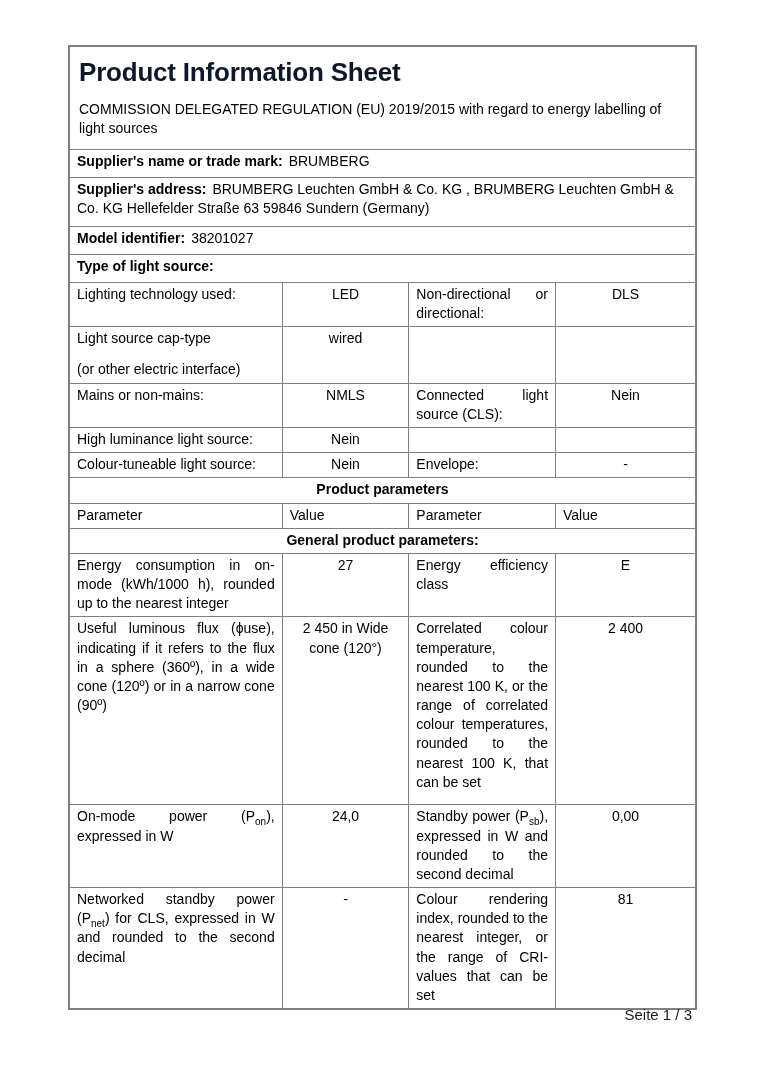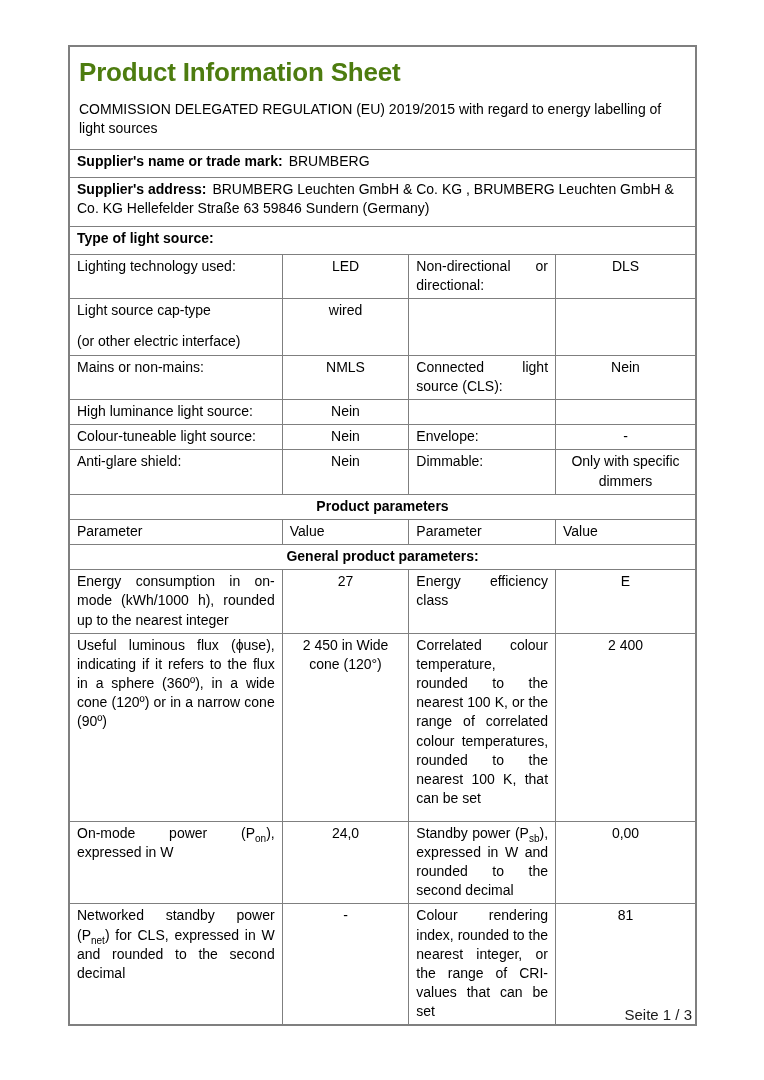--- a/index.html
+++ b/index.html
@@ -28,21 +28,21 @@
     padding: 2px 7px 3px 7px;
     overflow: hidden;
   }
   .justify { text-align: justify; }
   .center  { text-align: center; }
   .bold    { font-weight: 700; }
   h1.doc-title {
     margin: 2px 0 9px 0;
     font-size: 26px;
     font-weight: 700;
-    color: #4d7c0f;
+    color: #0f172a;
     letter-spacing: -0.2px;
   }
   p.regulation { margin: 0 0 7px 0; }
   .label { font-weight: 700; }
   .val-after-label { margin-left: 6px; }
   .cap-line2 { margin-top: 12px; }
   sub { font-size: 10px; line-height: 0; }
   .title-cell { padding: 6px 9px 4px 9px; }
   .footer {
     position: absolute;
@@ -76,20 +76,25 @@
       <span class="label">Supplier's name or trade mark:</span><span class="val-after-label">BRUMBERG</span>
     </td>
   </tr>
 
   <tr style="height:49px;">
     <td colspan="4">
       <span class="label">Supplier's address:</span><span class="val-after-label">BRUMBERG Leuchten GmbH &amp; Co. KG , BRUMBERG Leuchten GmbH &amp; Co. KG Hellefelder Straße 63 59846 Sundern (Germany)</span>
     </td>
   </tr>
 
+  <tr style="height:28px;">
+    <td colspan="4">
+      <span class="label">Model identifier:</span><span class="val-after-label">38201027</span>
+    </td>
+  </tr>
 
   <tr style="height:28px;">
     <td colspan="4" class="label">Type of light source:</td>
   </tr>
 
   <tr style="height:40px;">
     <td class="justify">Lighting technology used:</td>
     <td class="center">LED</td>
     <td class="justify">Non-directional or directional:</td>
     <td class="center">DLS</td>
@@ -113,26 +118,20 @@
     <td class="justify">High luminance light source:</td>
     <td class="center">Nein</td>
     <td></td>
     <td></td>
   </tr>
   <tr style="height:22px;">
     <td class="justify">Colour-tuneable light source:</td>
     <td class="center">Nein</td>
     <td class="justify">Envelope:</td>
     <td class="center">-</td>
-  </tr>
-  <tr style="height:40px;">
-    <td class="justify">Anti-glare shield:</td>
-    <td class="center">Nein</td>
-    <td class="justify">Dimmable:</td>
-    <td class="center">Only with specific dimmers</td>
   </tr>
 
   <tr style="height:22px;">
     <td colspan="4" class="center bold">Product parameters</td>
   </tr>
   <tr style="height:21px;">
     <td>Parameter</td>
     <td>Value</td>
     <td>Parameter</td>
     <td>Value</td>

